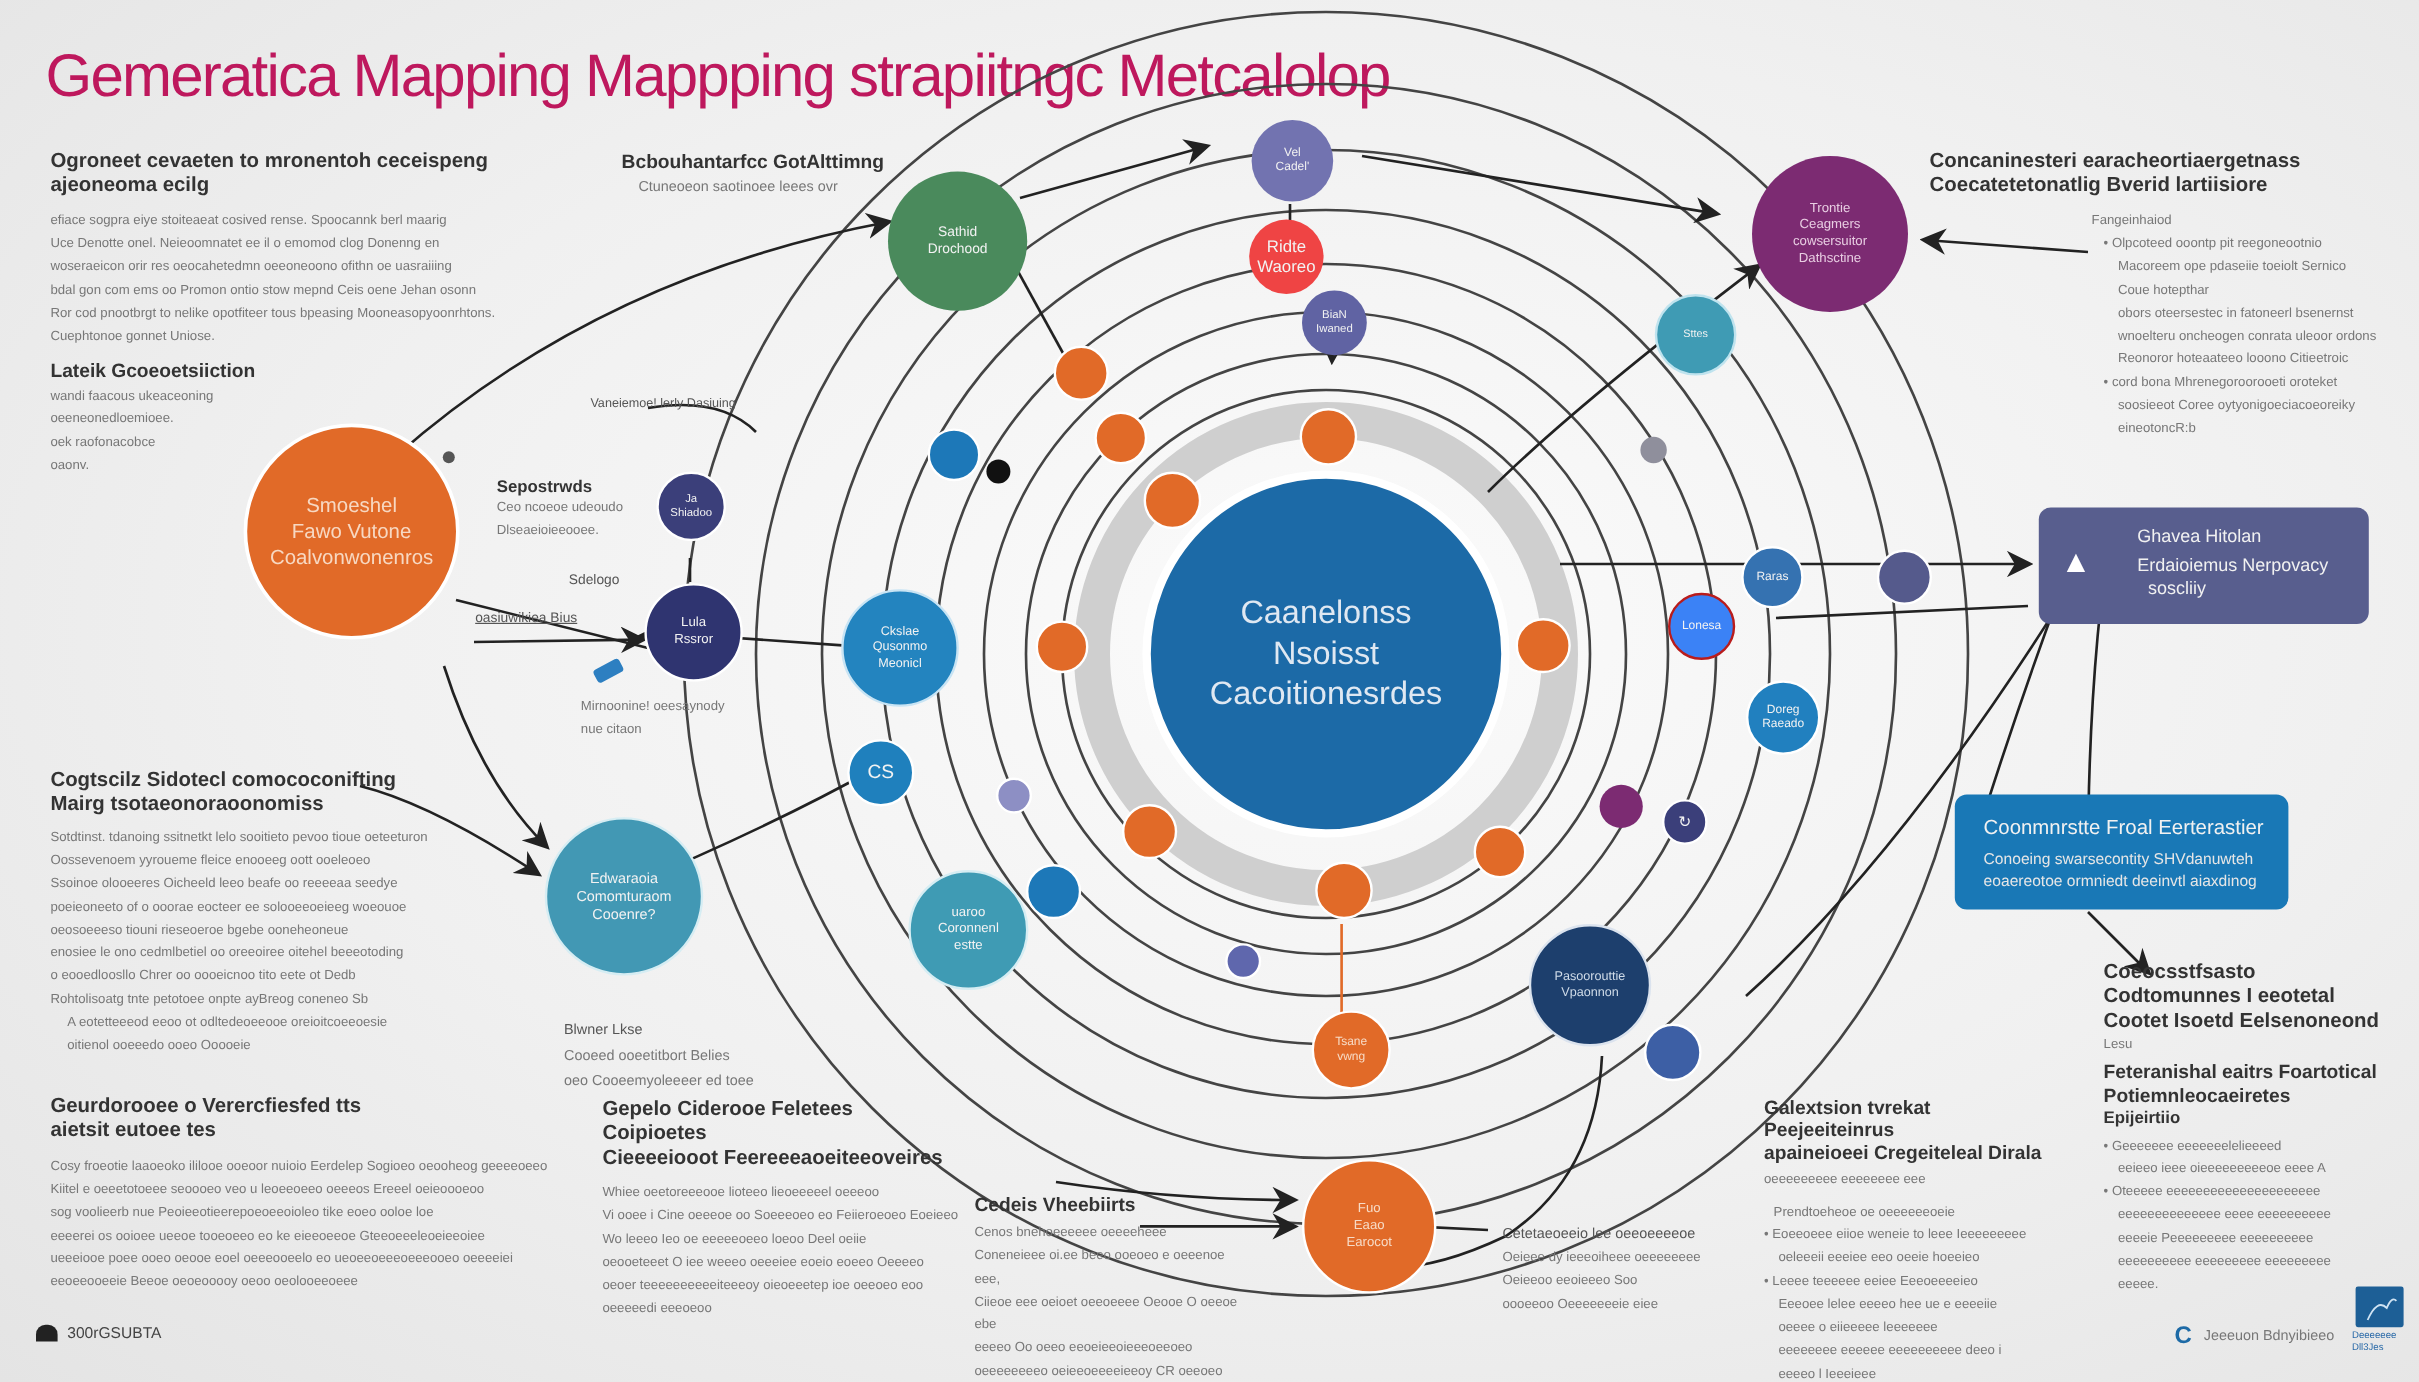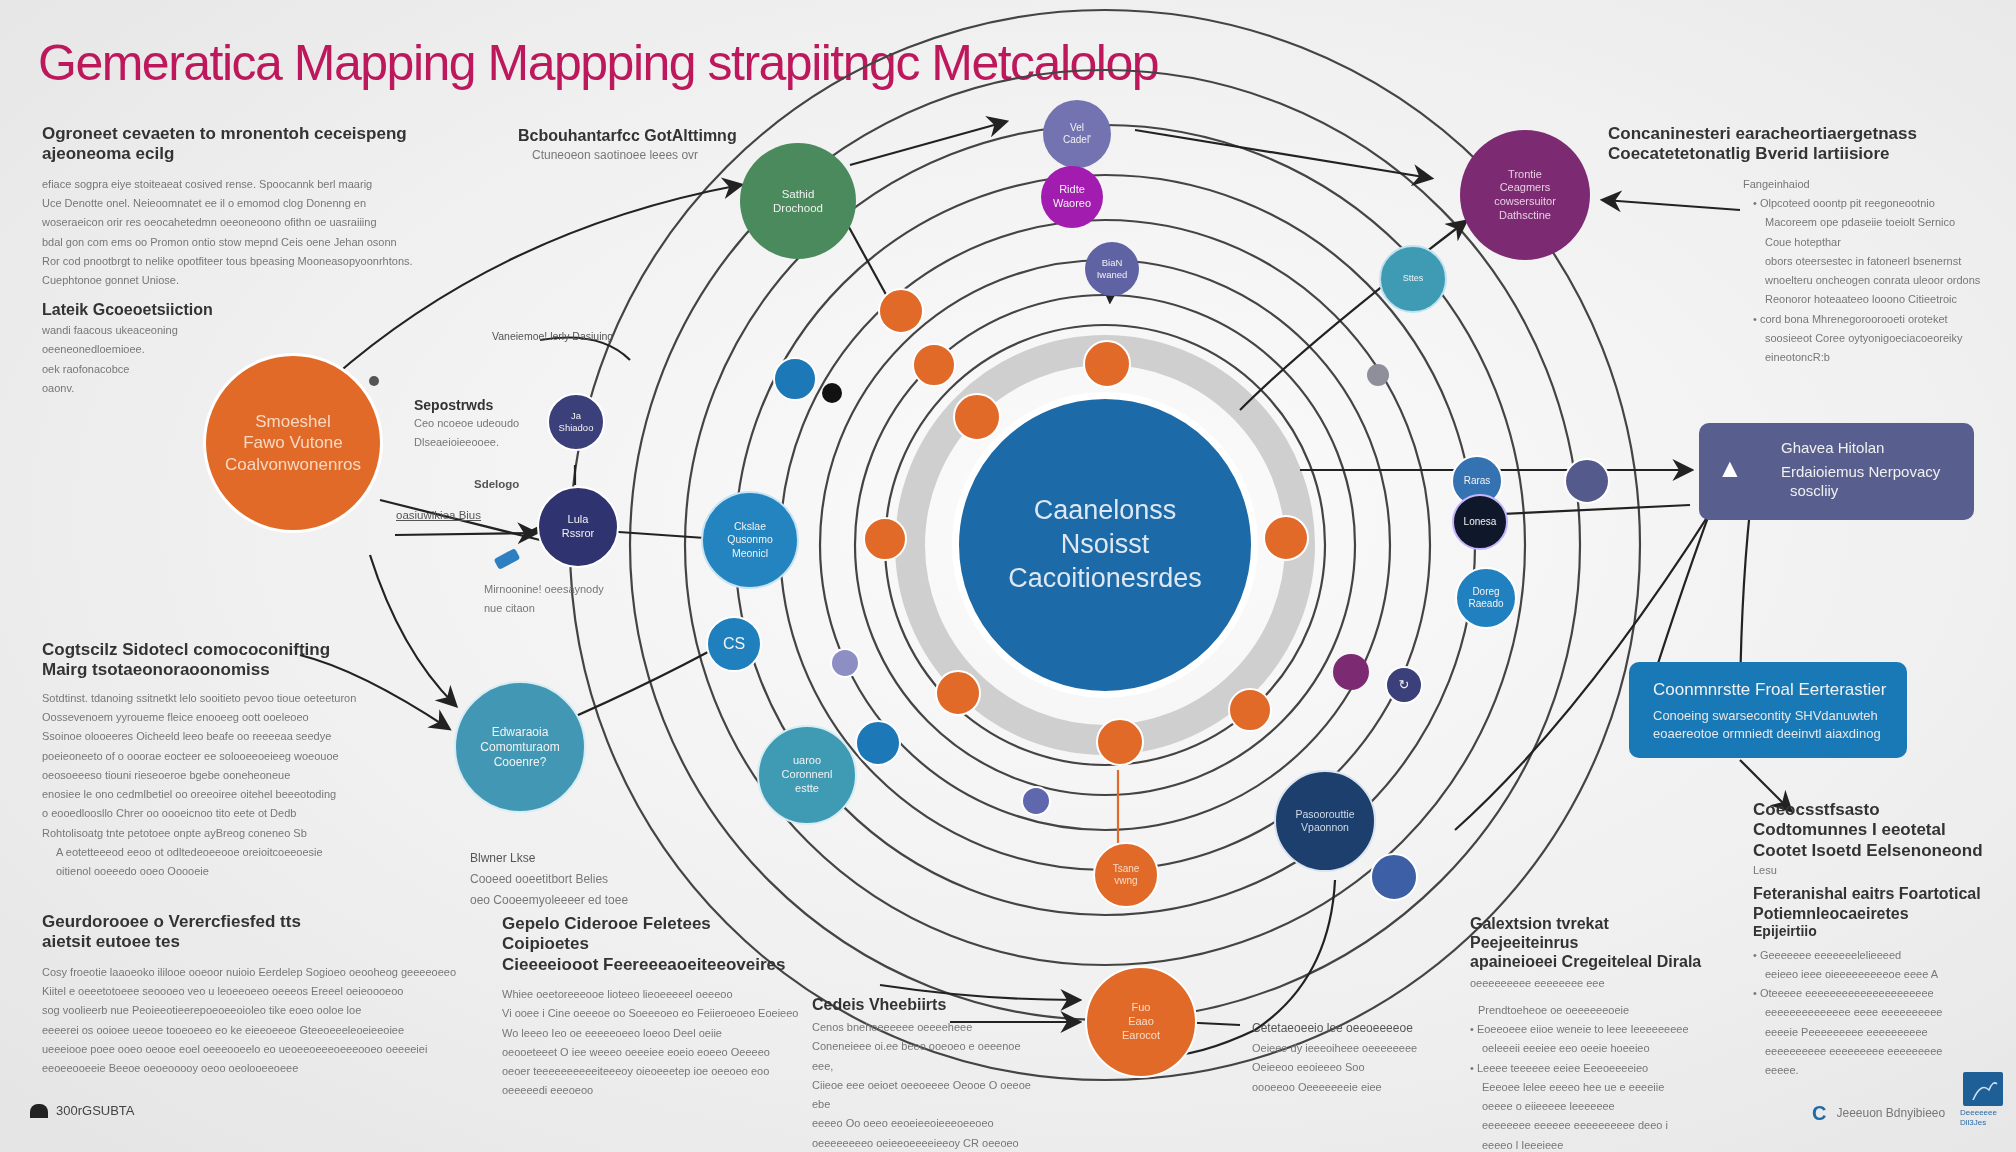--- a/index.html
+++ b/index.html
@@ -107,21 +107,21 @@
 
 <div class="node" style="left:740px; top:143px; width:116px; height:116px; background:#4a8a5c; font-size:11.5px;">
   <span>Sathid</span>
   <span>Drochood</span>
 </div>
 
 <div class="node" style="left:1043px; top:100px; width:68px; height:68px; background:#7273b0; font-size:10px;">
   <span>Vel</span>
   <span>Cadel'</span>
 </div>
-<div class="node" style="left:1041px; top:166px; width:62px; height:62px; background:#a21caf; font-size:11px;">
+<div class="node" style="left:1041px; top:183px; width:62px; height:62px; background:#ef4444; font-size:14px;">
   <span>Ridte</span>
   <span>Waoreo</span>
 </div>
 <div class="node" style="left:1085px; top:242px; width:54px; height:54px; background:#6063a3; font-size:9.5px;">
   <span>BiaN</span>
   <span>Iwaned</span>
 </div>
 
 <div class="node" style="left:1460px; top:130px; width:130px; height:130px; background:#7c2b72; font-size:11px; color:#e8cde2;">
   <span>Trontie</span>
@@ -195,21 +195,21 @@
 </div>
 
 <div class="node" style="left:1274px; top:770px; width:102px; height:102px; background:#1d3f6d; border:2px solid #dbe3ee; font-size:10.5px; color:#cfdbe8;">
   <span>Pasoorouttie</span>
   <span>Vpaonnon</span>
 </div>
 
 <div class="node" style="left:1451px; top:455px; width:52px; height:52px; background:#3572b1; border:2px solid #fff; font-size:10px;">
   <span>Raras</span>
 </div>
-<div class="node" style="left:1452px; top:494px; width:56px; height:56px; background:#0f172a; border:2px solid #c4b5fd; font-size:10px;">
+<div class="node" style="left:1390px; top:494px; width:56px; height:56px; background:#3b82f6; border:2px solid #b91c1c; font-size:10px;">
   <span>Lonesa</span>
 </div>
 <div class="node" style="left:1455px; top:567px; width:62px; height:62px; background:#2180bf; border:2px solid #fff; font-size:10px;">
   <span>Doreg</span>
   <span>Raeado</span>
 </div>
 
 <div class="box" style="left:1699px; top:423px; width:275px; height:97px; background:#585e8e;">
   <span style="position:absolute; left:18px; top:30px; font-size:26px; color:#fff;">▲</span>
   <div style="position:absolute; left:82px; top:16px;">
@@ -252,21 +252,21 @@
   <div class="h" style="font-size:16px;">Bcbouhantarfcc GotAlttimng</div>
   <div class="p" style="margin-left:14px; font-size:12px;">Ctuneoeon saotinoee leees ovr</div>
 </div>
 
 <div class="txt" style="left:414px; top:397px;">
   <div class="h" style="font-size:14px;">Sepostrwds</div>
   <div class="p">Ceo ncoeoe udeoudo</div>
   <div class="p">Dlseaeioieeooee.</div>
 </div>
 <div class="txt lbl" style="left:492px; top:330px; font-size:10.5px;">Vaneiemoe! lerly Dasiuing</div>
-<div class="txt lbl" style="left:474px; top:478px;font-weight:bold;">Sdelogo</div>
+<div class="txt lbl" style="left:474px; top:478px;">Sdelogo</div>
 <div class="txt lbl" style="left:396px; top:509px;text-decoration:underline;">oasiuwikiea Bius</div>
 <div class="txt" style="left:484px; top:580px;">
   <div class="p">Mirnoonine! oeesaynody</div>
   <div class="p">nue citaon</div>
 </div>
 <span style="position:absolute; left:495px; top:553px; width:24px; height:12px; background:#2d7fc1; transform:rotate(-28deg); border-radius:3px;"></span>
 
 <div class="txt" style="left:42px; top:640px; width:320px;">
   <div class="h">Cogtscilz Sidotecl comococonifting</div>
   <div class="h">Mairg tsotaeonoraoonomiss</div>

